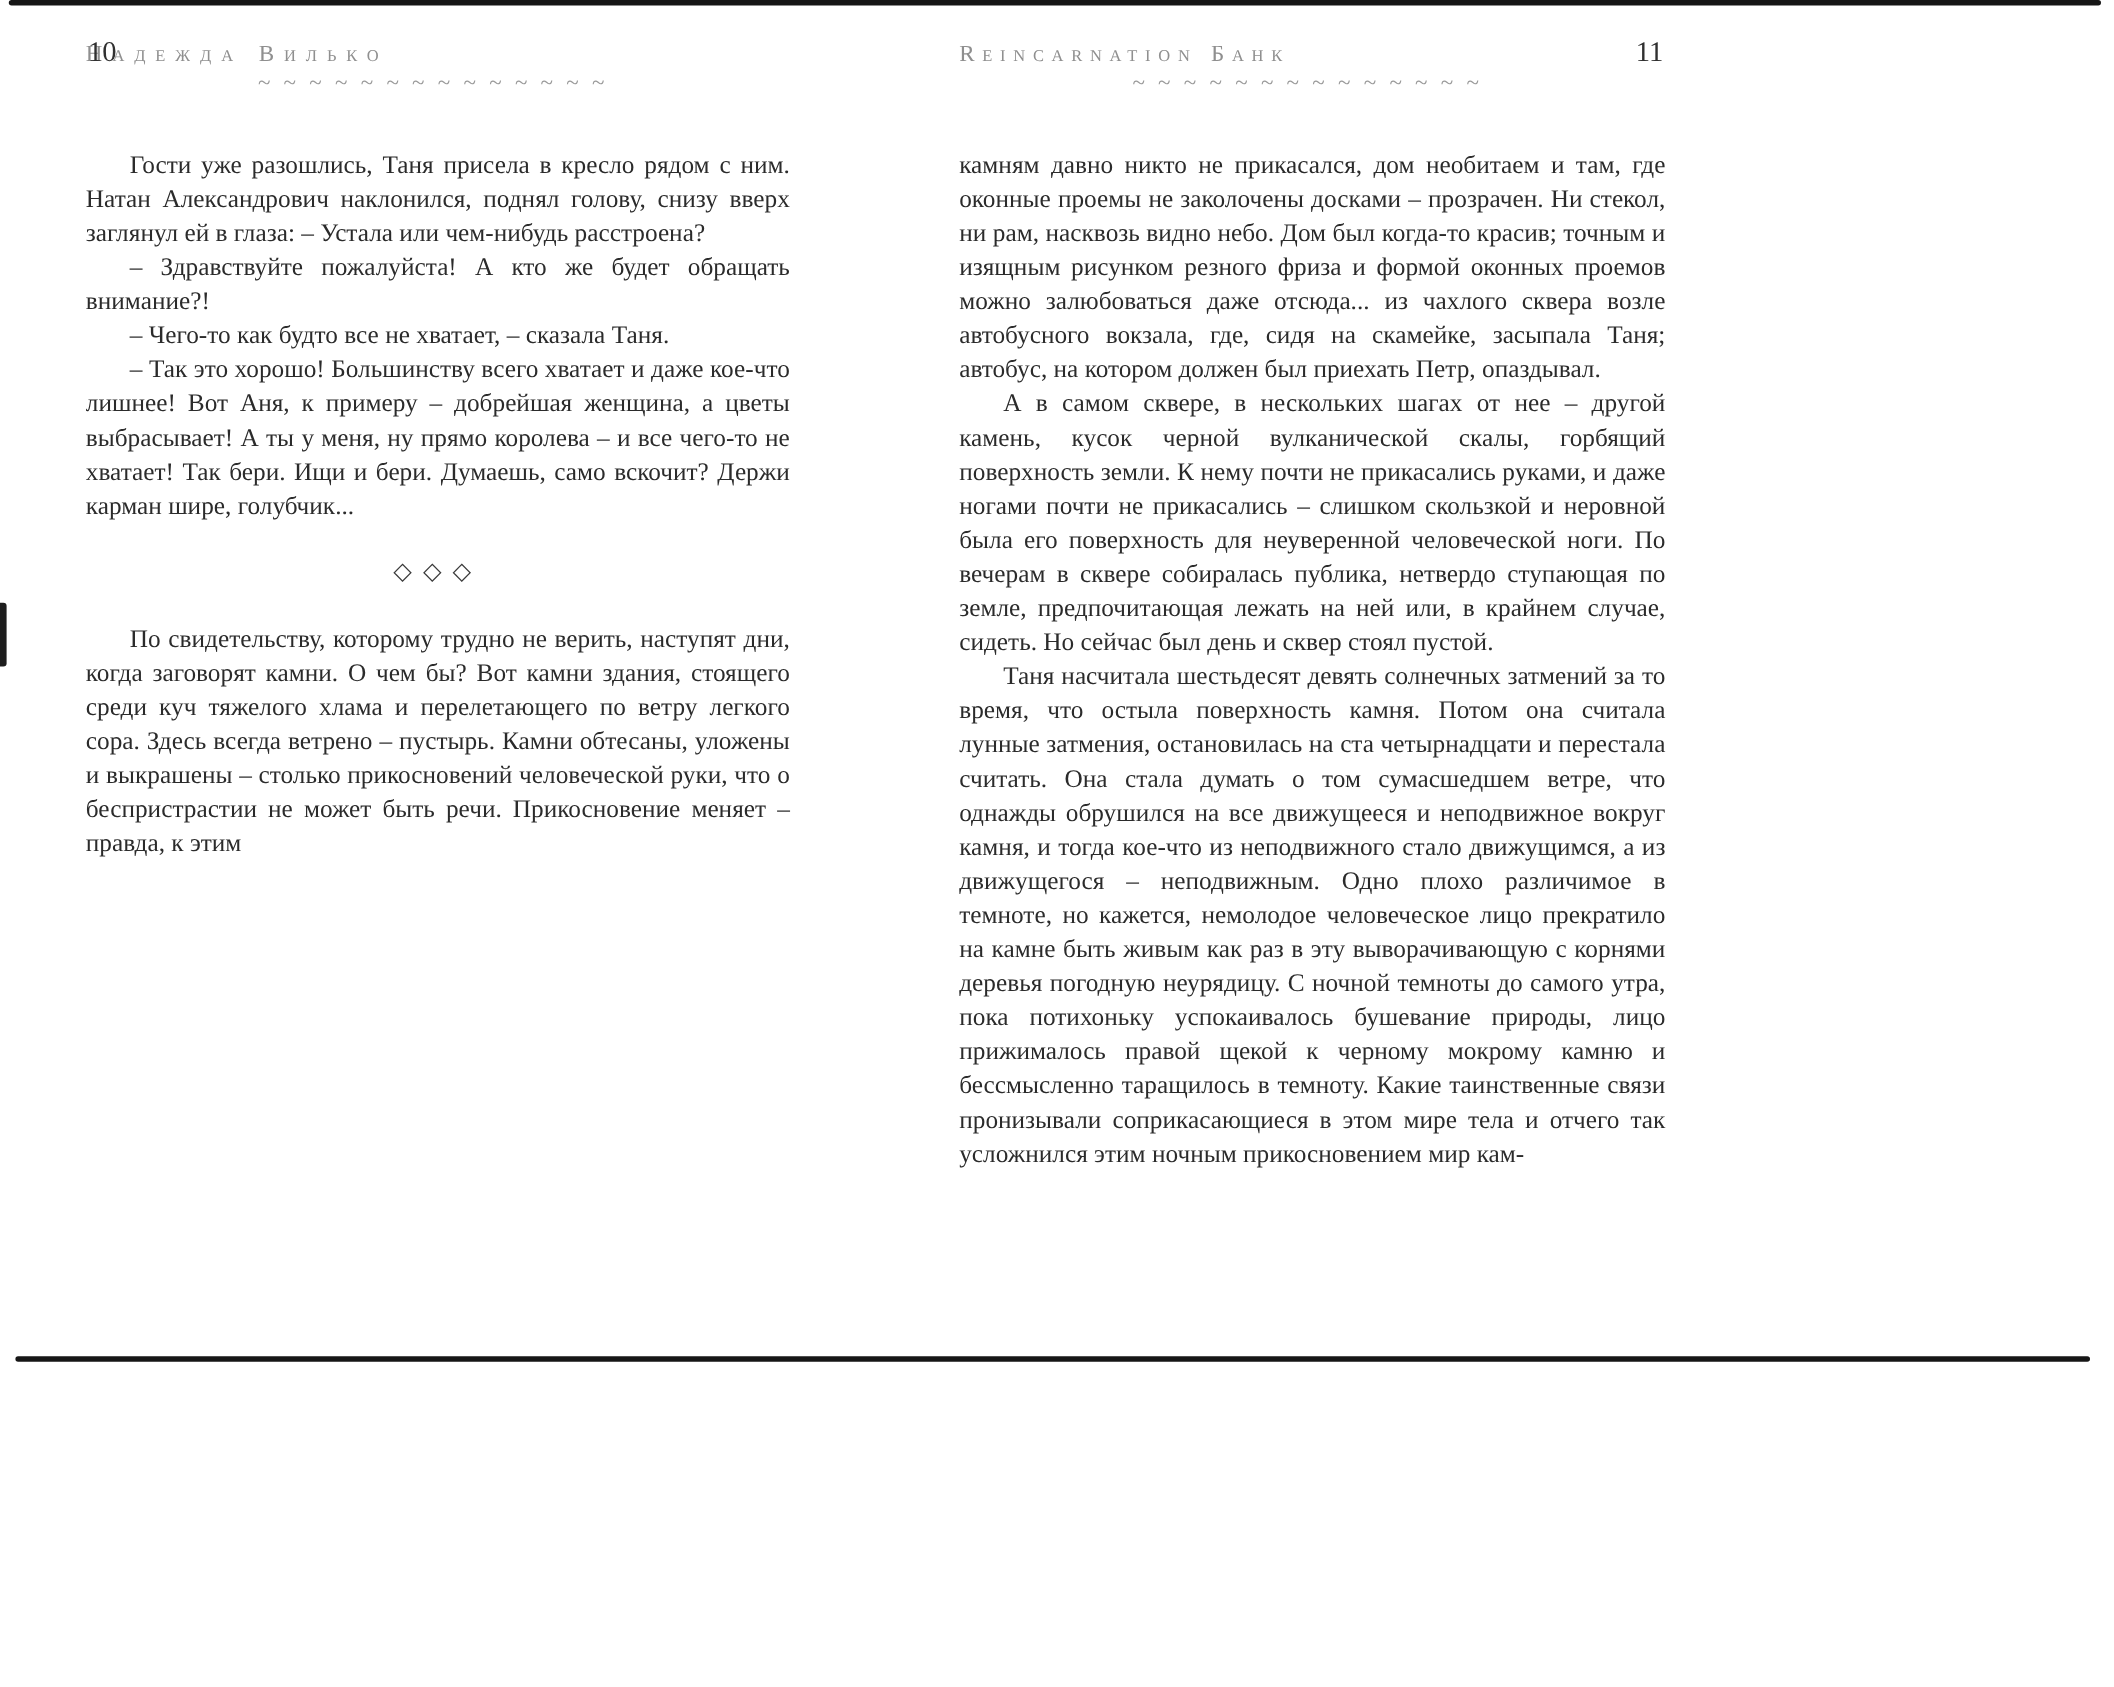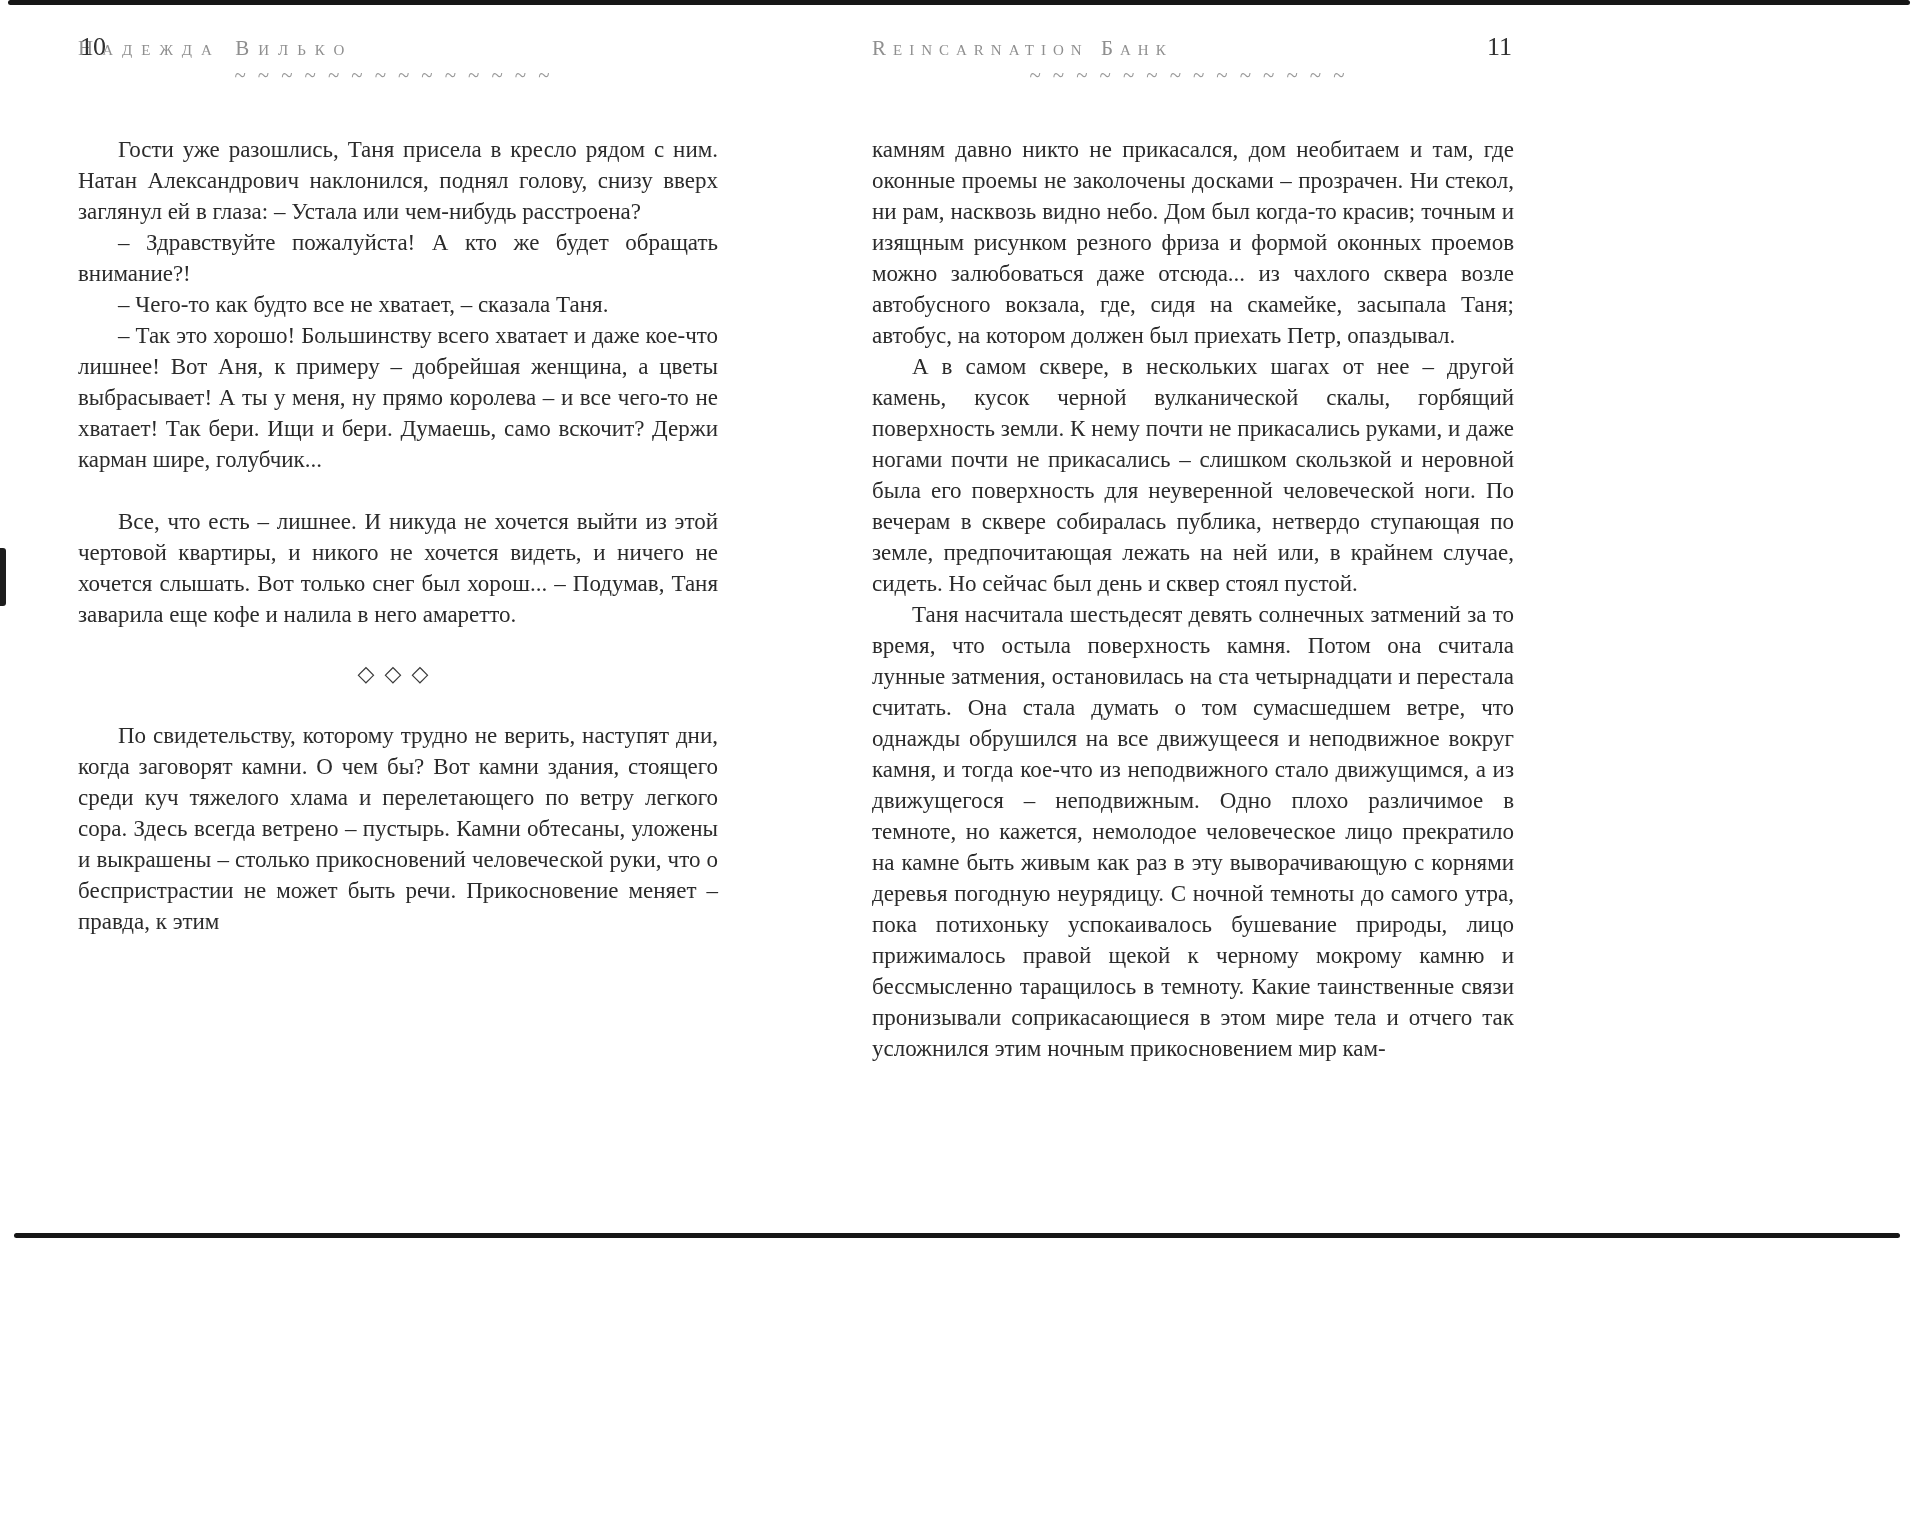--- a/index.html
+++ b/index.html
@@ -115,21 +115,20 @@
     <header class="page-header">
       <span class="page-number page-number-left">10</span>
       <div class="running-head">Надежда Вилько</div>
       <div class="ornament">~~~~~~~~~~~~~~</div>
     </header>
     <div class="page-body">
         <p class="para indent">Гости уже разошлись, Таня присела в кресло рядом с ним. Натан Александрович наклонился, поднял голову, снизу вверх заглянул ей в глаза: – Устала или чем-нибудь расстроена?</p>
         <p class="para indent">– Здравствуйте пожалуйста! А кто же будет обращать внимание?!</p>
         <p class="para indent">– Чего-то как будто все не хватает, – сказала Таня.</p>
         <p class="para indent">– Так это хорошо! Большинству всего хватает и даже кое-что лишнее! Вот Аня, к примеру – добрейшая женщина, а цветы выбрасывает! А ты у меня, ну прямо королева – и все чего-то не хватает! Так бери. Ищи и бери. Думаешь, само вскочит? Держи карман шире, голубчик...</p>
-        <p class="para indent indent-spaced">Все, что есть – лишнее. И никуда не хочется выйти из этой чертовой квартиры, и никого не хочется видеть, и ничего не хочется слышать. Вот только снег был хорош... – Подумав, Таня заварила еще кофе и налила в него амаретто.</p>
         <p class="para separator">◇◇◇</p>
         <p class="para indent indent-spaced">По свидетельству, которому трудно не верить, наступят дни, когда заговорят камни. О чем бы? Вот камни здания, стоящего среди куч тяжелого хлама и перелетающего по ветру легкого сора. Здесь всегда ветрено – пустырь. Камни обтесаны, уложены и выкрашены – столько прикосновений человеческой руки, что о беспристрастии не может быть речи. Прикосновение меняет – правда, к этим</p>
       </div>
   </section>
 
   <section class="page page-right">
     <header class="page-header">
       <span class="page-number page-number-right">11</span>
       <div class="running-head">Reincarnation Банк</div>
       <div class="ornament">~~~~~~~~~~~~~~</div>

